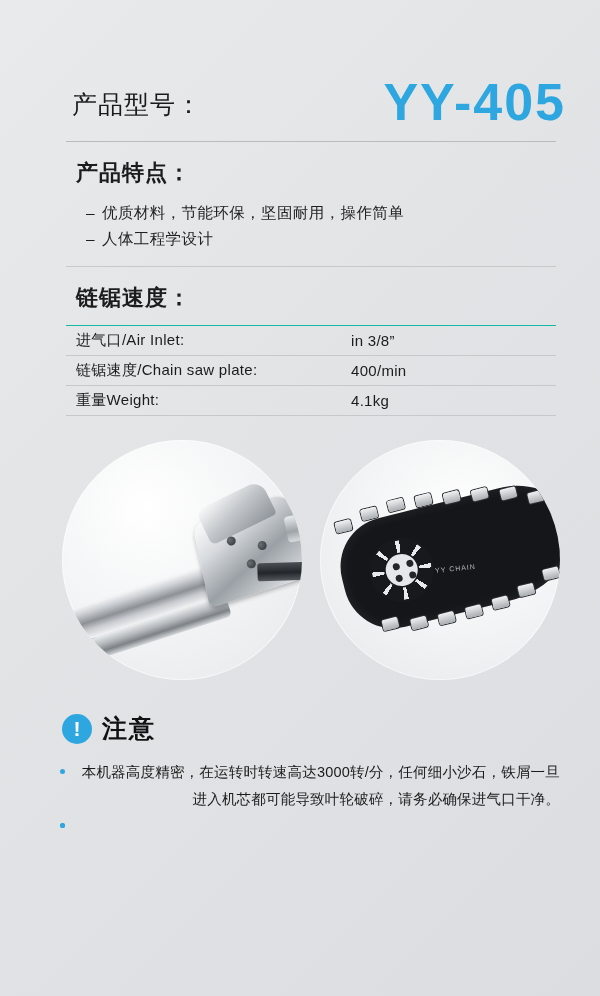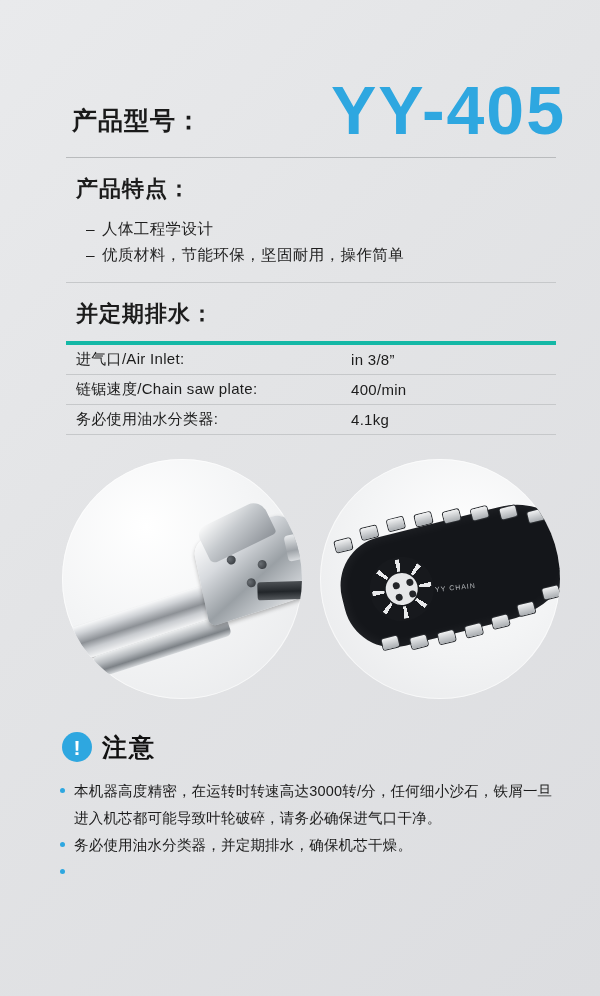--- a/index.html
+++ b/index.html
@@ -18,30 +18,30 @@
 
   
   .model-row {
     display: flex;
     align-items: flex-end;
     padding: 78px 34px 0 72px;
     box-sizing: border-box;
   }
   .model-label {
     font-size: 25px;
-    font-weight: 700;
+    font-weight: 400;
     letter-spacing: 1px;
     color: #1a1a1a;
     padding-bottom: 6px;
     white-space: nowrap;
   }
   .model-value {
     flex: 1;
     text-align: right;
-    font-size: 68px;
+    font-size: 52px;
     font-weight: 700;
     color: #2ea7e0;
     letter-spacing: 2px;
     line-height: 0.95;
   }
 
   .rule {
     height: 1px;
     background: #b9bbbd;
     margin: 14px 44px 0 66px;
@@ -79,21 +79,21 @@
   
   .params {
     margin: 12px 44px 0 66px;
     border-collapse: collapse;
     width: calc(100% - 110px);
   }
   .params tr {
     border-bottom: 1px solid #c6c8ca;
   }
   .params tr:first-child {
-    border-top: 4px solid #14b8a6;
+    border-top: 1px solid #14b8a6;
   }
   .params td {
     font-size: 15px;
     padding: 5px 0 5px 10px;
     color: #1c1c1c;
     letter-spacing: 0.3px;
   }
   .params td.val {
     width: 205px;
     padding-left: 8px;
@@ -321,20 +321,21 @@
     padding: 0 40px 0 60px;
     list-style: none;
   }
   .notice-list li {
     position: relative;
     font-size: 14.5px;
     line-height: 27px;
     color: #1b1b1b;
     padding-left: 14px;
     letter-spacing: 0.2px;
+    text-align: right;
   }
   .notice-list li .bullet {
     position: absolute;
     left: 0;
     top: 10px;
     width: 5px;
     height: 5px;
     border-radius: 50%;
     background: #2ea7e0;
   }
@@ -347,38 +348,38 @@
 <body>
 
 <div class="model-row">
   <div class="model-label">产品型号：</div>
   <div class="model-value">YY-405</div>
 </div>
 <div class="rule"></div>
 
 <div class="section-title">产品特点：</div>
 <ul class="features">
+  <li><span class="dash">–</span><span>优质材料，节能环保，坚固耐用，操作简单</span></li>
   <li><span class="dash">–</span><span>人体工程学设计</span></li>
-  <li><span class="dash">–</span><span>优质材料，节能环保，坚固耐用，操作简单</span></li>
 </ul>
 <div class="rule thin"></div>
 
-<div class="section-title">并定期排水：</div>
+<div class="section-title">链锯速度：</div>
 <table class="params">
   <tbody>
       <tr>
     <td>进气口/Air Inlet:</td>
     <td class="val">in 3/8”</td>
   </tr>
   <tr>
     <td>链锯速度/Chain saw plate:</td>
     <td class="val">400/min</td>
   </tr>
   <tr>
-    <td>务必使用油水分类器:</td>
+    <td>重量Weight:</td>
     <td class="val">4.1kg</td>
   </tr>
 </tbody>
   </table>
 
 <div class="photos">
 
   <div class="circle left">
     <div class="tool">
       <div class="barrel"></div>
@@ -426,15 +427,15 @@
     </div>
   </div>
 </div>
 
 <div class="notice-head">
   <div class="notice-badge">!</div>
   <div class="notice-title">注意</div>
 </div>
 <ul class="notice-list">
   <li><span class="bullet"></span><span>本机器高度精密，在运转时转速高达3000转/分，任何细小沙石，铁屑一旦进入机芯都可能导致叶轮破碎，请务必确保进气口干净。</span></li>
-  <li><span class="bullet"></span><span>务必使用油水分类器，并定期排水，确保机芯干燥。</span></li>
+  <li><span class="bullet"></span></li>
   <li><span class="bullet"></span></li>
 </ul>
 
 </body></html>

